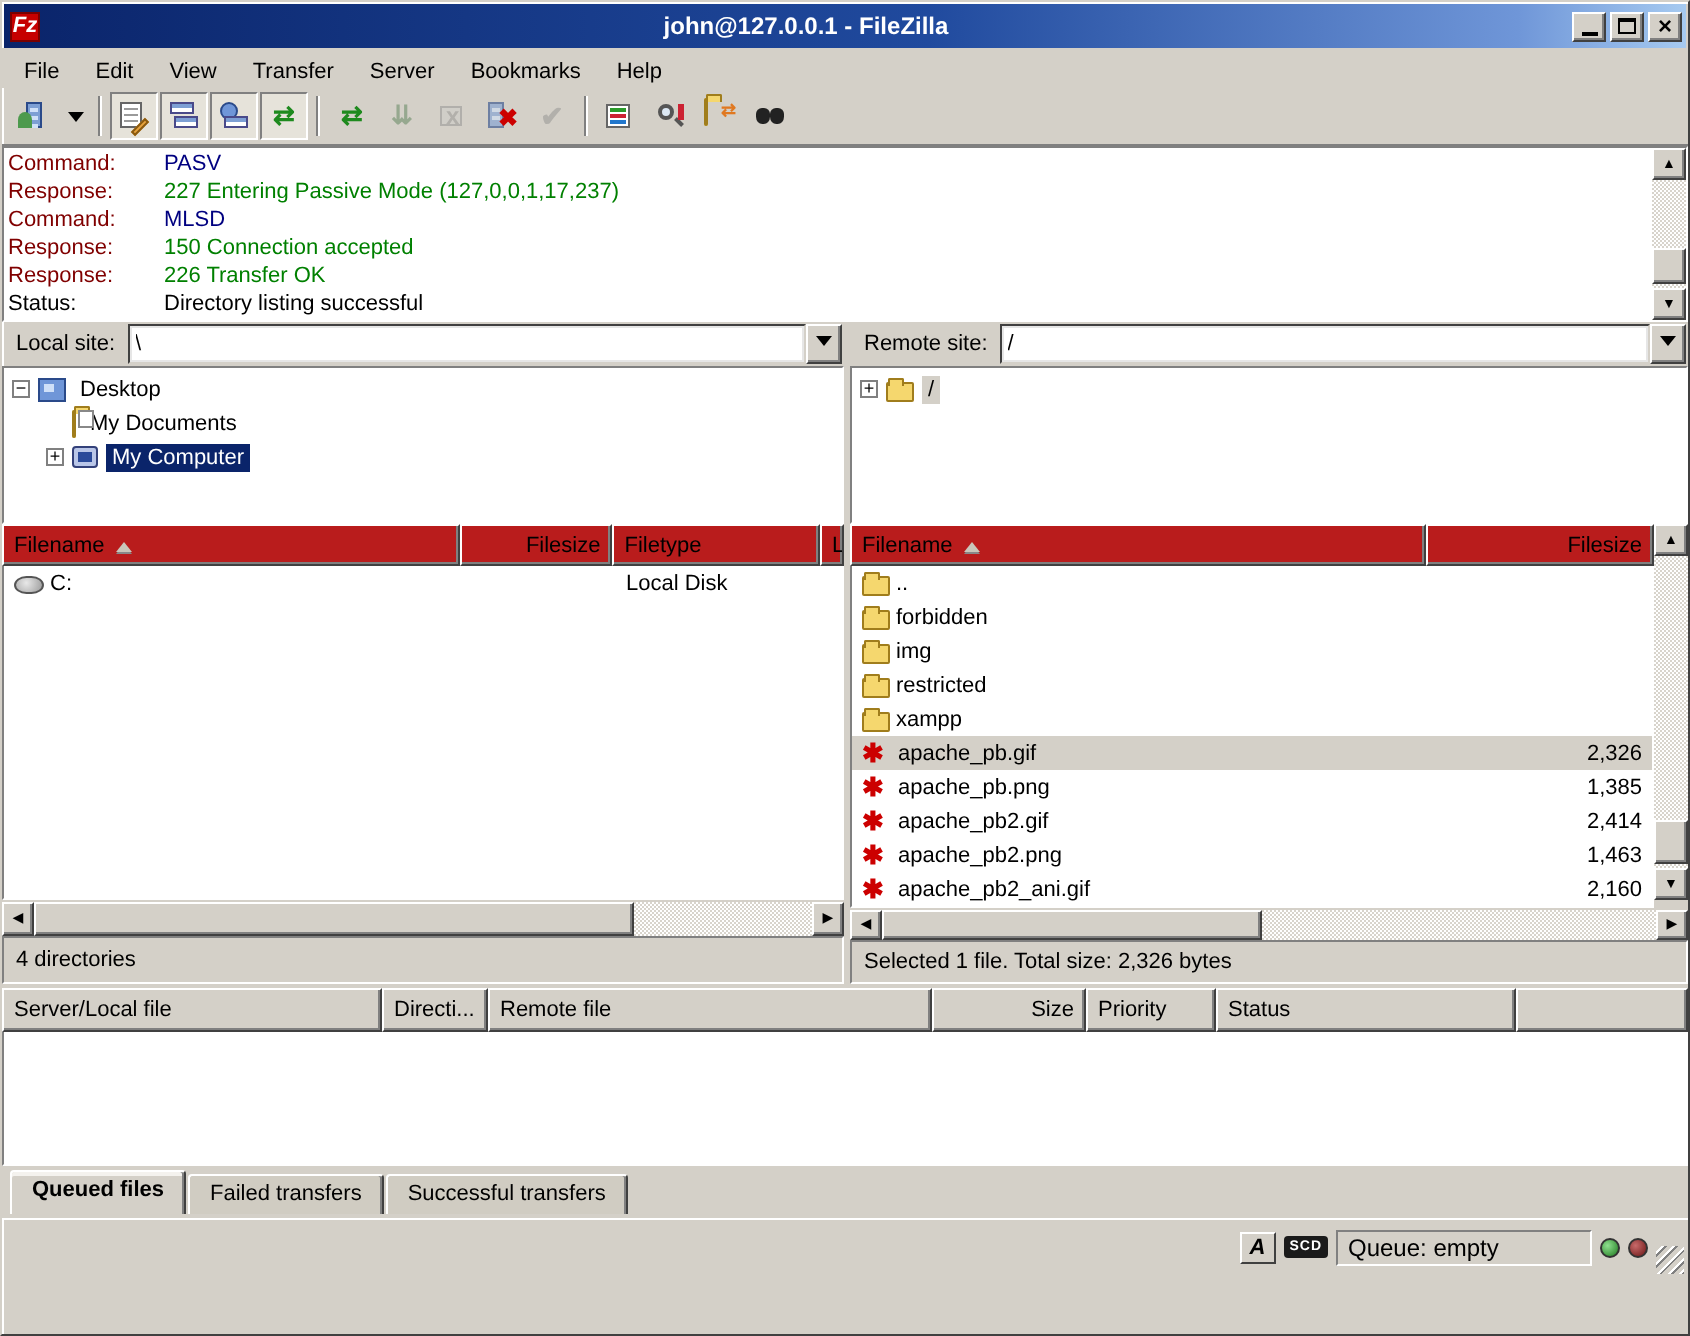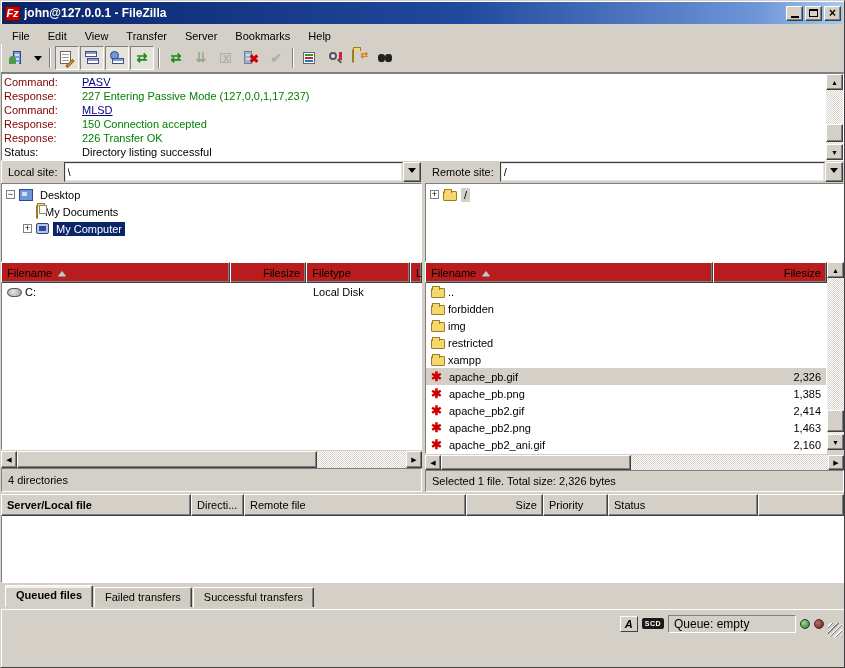--- a/index.html
+++ b/index.html
@@ -6,21 +6,21 @@
   html,body { width:845px; height:668px; background:#808080; }
   body { font-family:"Liberation Sans", sans-serif; font-size:11px; color:#000; }
 
   .win { width:845px; height:668px; background:#d4d0c8;
          border:1px solid #404040; border-top-color:#d4d0c8; border-left-color:#d4d0c8;
          box-shadow: inset 1px 1px 0 #fff; display:flex; flex-direction:column; overflow:hidden; }
 
   
   .titlebar { height:22px; margin:1px 1px 0 1px; padding:0 2px 0 3px;
               background:linear-gradient(to right,#0a246a 0%,#204a9e 55%,#6f96d8 90%,#a6caf0 100%);
-              display:flex; align-items:center; gap:4px; }
+              display:flex; align-items:center; gap:4px;text-align:center; }
   .fzlogo { width:15px; height:15px; background:#c60000; color:#fff; font-weight:bold; font-style:italic;
             font-size:11px; display:flex; align-items:center; justify-content:center; border:1px solid #7a0000; }
   .tititle { color:#fff; font-weight:bold; font-size:12px; flex:1; white-space:nowrap; overflow:hidden; }
   .tbtns { display:flex; gap:2px; }
   .tbtn { width:17px; height:15px; background:#d4d0c8; border:1px solid; border-color:#fff #404040 #404040 #fff;
           box-shadow: inset -1px -1px 0 #808080; display:flex; align-items:center; justify-content:center; }
   .g-min { width:8px; height:2px; background:#000; margin-top:7px; }
   .g-max { width:9px; height:8px; border:1px solid #000; border-top-width:2px; }
   .g-close { font-size:12px; font-weight:bold; line-height:10px; }
 
@@ -77,21 +77,21 @@
   .qdrop { width:17px; height:22px; background:#d4d0c8; border:1px solid; border-color:#fff #404040 #404040 #fff;
            box-shadow: inset -1px -1px 0 #808080; display:flex; align-items:center; justify-content:center; margin-left:1px; }
 
   
   .log { height:88px; background:#fff; border:1px solid; border-color:#808080 #fff #fff #808080;
          position:relative; overflow:hidden; }
   .loglines { padding:1px 2px; }
   .logline { display:flex; height:14px; line-height:14px; white-space:nowrap; }
   .llab { width:78px; flex:none; }
   .lab-cmd,.lab-resp { color:#800000; } .lab-status { color:#000; }
-  .txt-cmd { color:#000080;text-decoration:underline; } .txt-resp { color:#008000; } .txt-status { color:#000; }
+  .txt-cmd { color:#000080; } .txt-resp { color:#008000; } .txt-status { color:#000; }
 
   
   .sb-btn { background:#d4d0c8; border:1px solid; border-color:#fff #404040 #404040 #fff;
             box-shadow: inset -1px -1px 0 #808080; display:flex; align-items:center; justify-content:center;
             font-size:7px; line-height:7px; color:#000; flex:none; }
   .sb-track { background-image:conic-gradient(#fff 25%, #d8d4cc 0 50%, #fff 0 75%, #d8d4cc 0);
               background-size:2px 2px; position:relative; flex:1; }
   .sb-thumb { position:absolute; background:#d4d0c8; border:1px solid; border-color:#fff #404040 #404040 #fff;
               box-shadow: inset -1px -1px 0 #808080; }
   .vscroll { position:absolute; top:0; right:0; width:17px; display:flex; flex-direction:column; }
@@ -544,21 +544,21 @@
         </div>
         <div class="sb-btn">▶</div>
       </div>
       <div class="pstatus">
         <span>Selected 1 file. Total size: 2,326 bytes</span>
       </div>
     </div>
   </div>
 
   <div class="queuehead">
-    <div class="hcell" style="width:190px;font-weight:bold;">
+    <div class="hcell" style="width:190px;">
         <span>Server/Local file</span>
       </div>
     <div class="hcell" style="width:53px;">
         <span>Directi...</span>
       </div>
     <div class="hcell" style="width:222px;">
         <span>Remote file</span>
       </div>
     <div class="hcell right" style="width:77px;">
         <span>Size</span>

